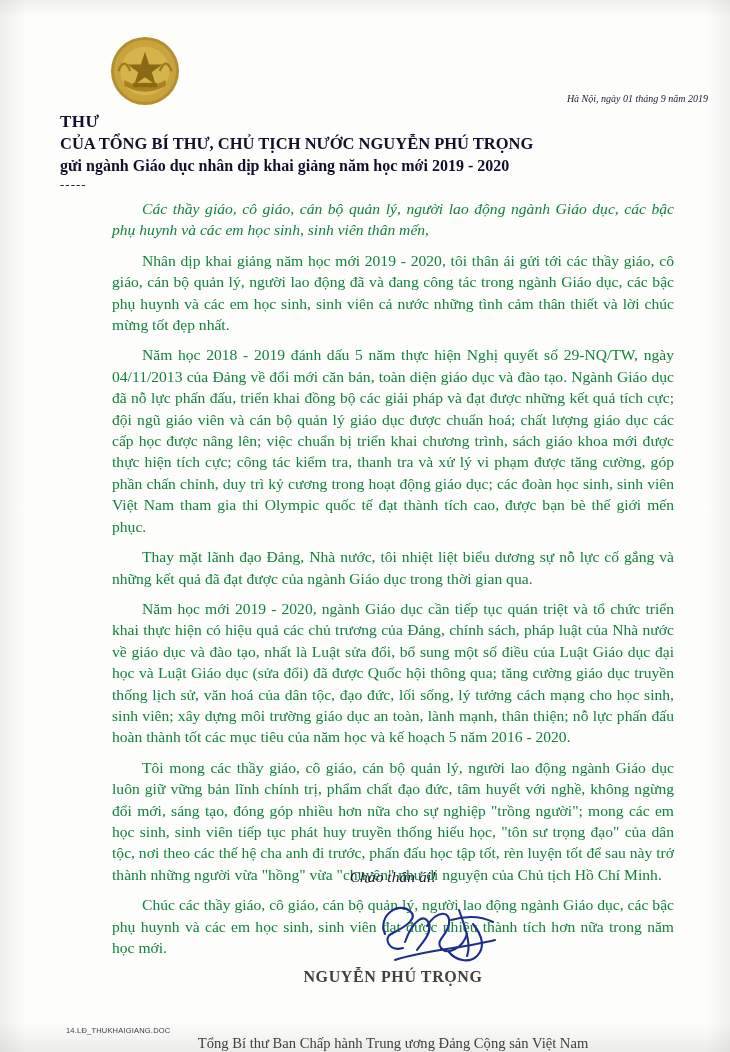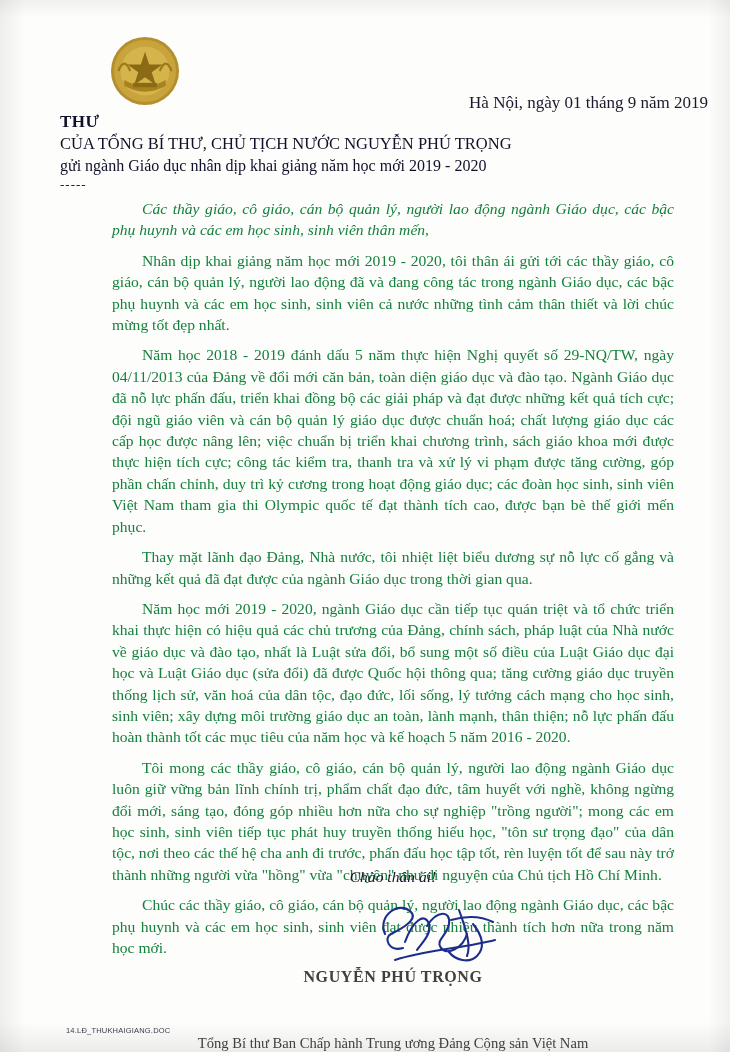--- a/index.html
+++ b/index.html
@@ -41,45 +41,46 @@
     position: absolute;
     left: 108px;
     top: 34px;
     width: 74px;
     height: 74px;
   }
   .date-line {
     position: absolute;
     right: 22px;
     top: 93px;
-    font-size: 17px;
+    font-style: italic;
+    font-size: 10px;
     color: #1a1a2e;
     white-space: nowrap;
   }
   .title-block {
     position: absolute;
     left: 60px;
     top: 112px;
     width: 615px;
     text-align: left;
     color: #10102a;
   }
   .title-thu {
     font-weight: bold;
     font-size: 17px;
     letter-spacing: 0.5px;
     margin-bottom: 2px;
   }
   .title-sub1 {
-    font-weight: normal;
+    font-weight: bold;
     font-size: 16.5px;
     margin-bottom: 3px;
   }
   .title-sub2 {
-    font-weight: normal;
+    font-weight: bold;
     font-size: 16px;
     margin-bottom: 2px;
   }
   .title-rule {
     font-size: 13px;
     letter-spacing: 1px;
     margin-top: 1px;
   }
 
   

